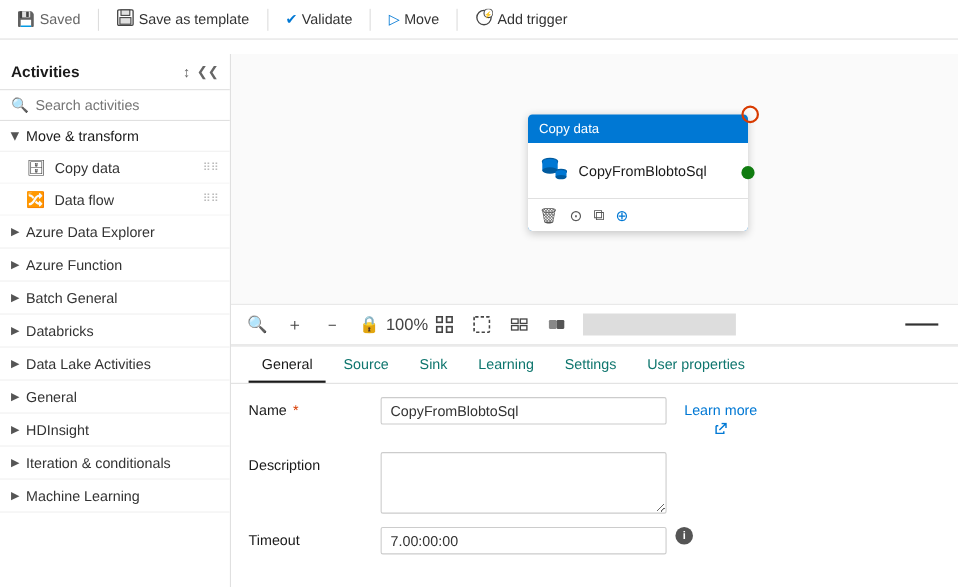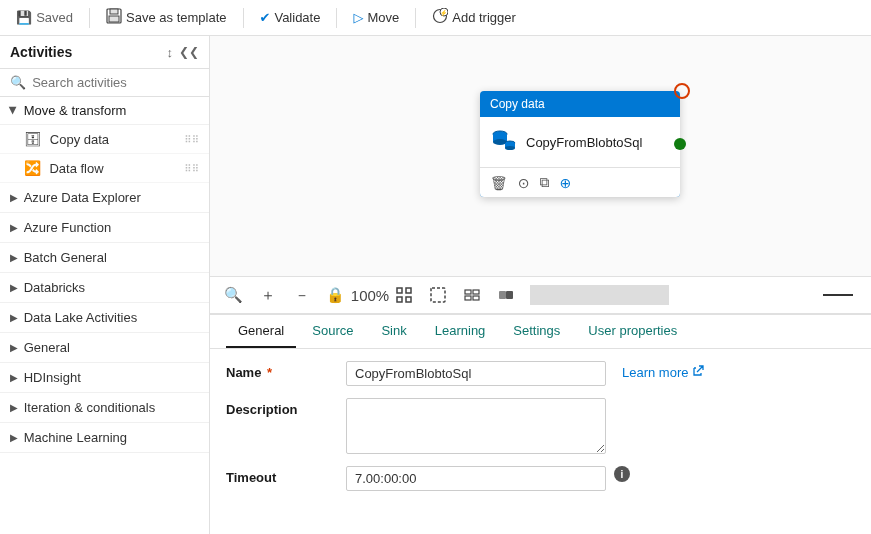--- a/index.html
+++ b/index.html
@@ -14,21 +14,21 @@
     .toolbar-item {
       display: flex; align-items: center; gap: 4px;
       padding: 4px 8px; cursor: pointer; color: #333; font-size: 13px;
       border-radius: 2px;
     }
     .toolbar-item.saved { color: #666; }
     .toolbar-sep { width: 1px; height: 20px; background: #ddd; margin: 0 4px; }
 
     
     .main-layout {
-      display: flex; flex: 1; overflow: hidden;
+      display: flex; flex: 1; overflow: hidden; margin-top: 13px;
     }
 
     
     .sidebar {
       width: 210px; flex-shrink: 0; border-right: 1px solid #e0e0e0;
       display: flex; flex-direction: column; overflow: hidden; background: #fff;
     }
     .sidebar-header {
       display: flex; align-items: center; justify-content: space-between;
       padding: 8px 10px; border-bottom: 1px solid #e0e0e0;
@@ -144,36 +144,36 @@
     }
 
     .panel-content { padding: 12px 16px; overflow-y: auto; flex: 1; }
 
     .form-row {
       display: flex; align-items: flex-start; margin-bottom: 12px;
     }
     .form-label {
       width: 120px; font-size: 13px; color: #1a1a1a; padding-top: 4px;
       flex-shrink: 0;
-      font-weight: bold;
     }
     .required-star { color: #d83b01; margin-left: 2px; }
     .form-input {
       flex: 1; max-width: 260px; border: 1px solid #ccc; border-radius: 2px;
       padding: 4px 8px; font-size: 13px; color: #333; background: #fff;
     }
     .form-textarea {
       flex: 1; max-width: 260px; height: 56px; border: 1px solid #ccc;
       border-radius: 2px; padding: 4px 8px; font-size: 13px; resize: vertical;
       background: #fff;
     }
     .learn-more {
       margin-left: 16px; color: #0078d4; font-size: 13px; cursor: pointer;
       display: flex; align-items: center; gap: 4px; text-decoration: none;
       padding-top: 4px;
+      flex-direction: column;
     }
     .info-icon {
       margin-left: 8px; width: 16px; height: 16px; background: #555;
       border-radius: 50%; color: #fff; font-size: 10px; font-weight: bold;
       display: inline-flex; align-items: center; justify-content: center;
       cursor: pointer;
     }
     .panel-sep { flex: 1; height: 1px; background: #e0e0e0; margin: 4px 0; }
   </style>
 </head>

